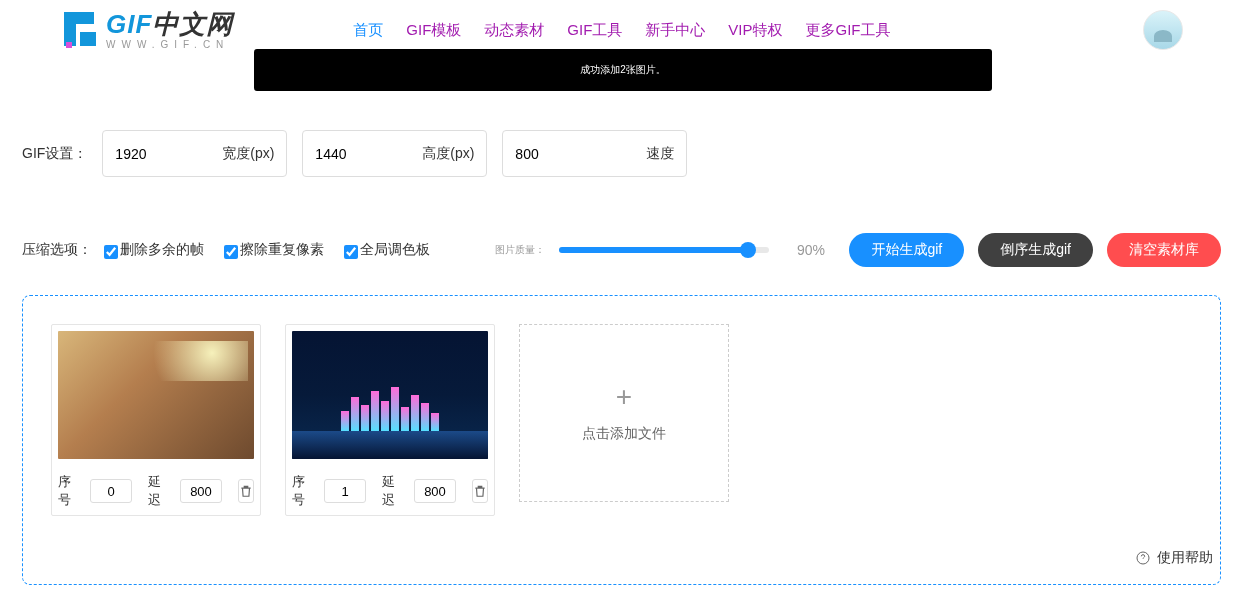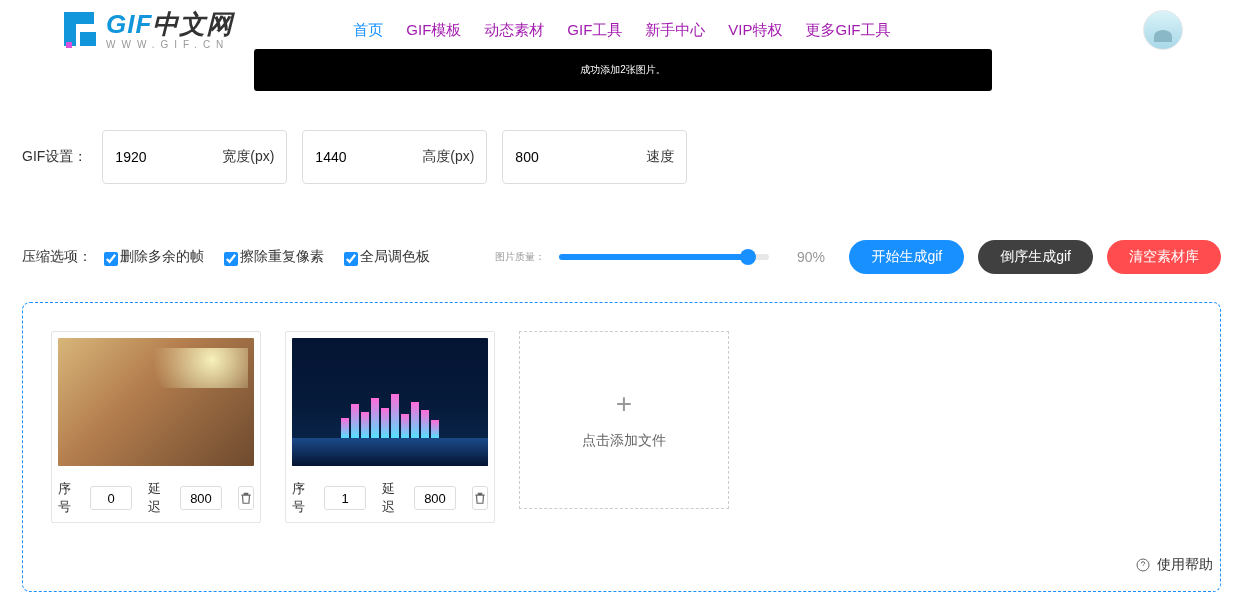--- a/index.html
+++ b/index.html
@@ -18,21 +18,21 @@
     .nav-item { color: #a21caf; text-decoration: none; font-size: 15px; cursor: pointer; }
     .nav-item.active { color: #1890ff; }
 
     .avatar { position: absolute; right: 60px; top: 10px; width: 40px; height: 40px; border-radius: 50%; background: linear-gradient(180deg,#daf3f9 0%, #a8d8e8 100%); border: 1px solid #e8e8e8; display:flex; align-items:center; justify-content:center; overflow:hidden; }
     .avatar-inner { width: 18px; height: 12px; background: #8bb8c7; border-radius: 50% 50% 0 0; position: relative; top: 6px;}
 
     .toast { position: absolute; top: 49px; left: 254px; width: 738px; height: 42px; background: #000; color:#fff; display:flex; align-items:center; justify-content:center; border-radius: 3px; font-size: 10px; z-index: 10; }
 
     .settings-row { display:flex; align-items:center; padding: 0 22px; margin-top: 70px; gap: 15px; }
     .settings-label { font-size: 14px; color:#333; }
-    .input-group { display:flex; align-items:center; border:1px solid #ddd; border-radius:4px; height:54px; width:185px; padding: 0 12px; justify-content:space-between; }
+    .input-group { display:flex; align-items:center; border:1px solid #ddd; border-radius:4px; height:47px; width:185px; padding: 0 12px; justify-content:space-between; }
     .input-group input { border:none; outline:none; width: 60px; font-size:14px; }
     .input-group .suffix { color:#333; font-size:14px; }
 
     .options-row { display:flex; align-items:center; padding: 0 22px; margin-top: 56px; gap: 12px; }
     .options-label { font-size:14px; }
     .cb-wrap { display:flex; align-items:flex-end; gap:2px; margin-right: 8px;}
     .cb-wrap input[type=checkbox] { accent-color: #1890ff; width:14px; height:14px; }
     .cb-wrap label { font-size:14px; }
 
     .quality-wrap { display:flex; align-items:center; margin-left: 45px; gap: 14px; }

